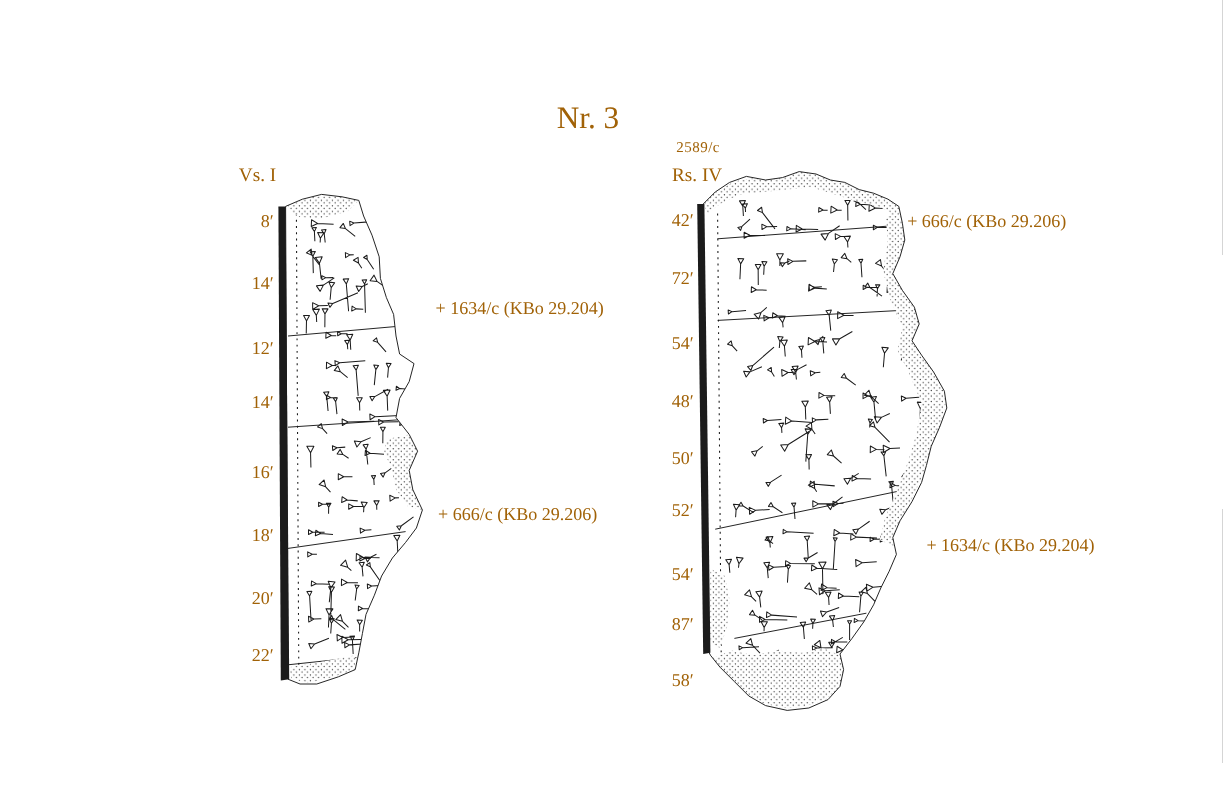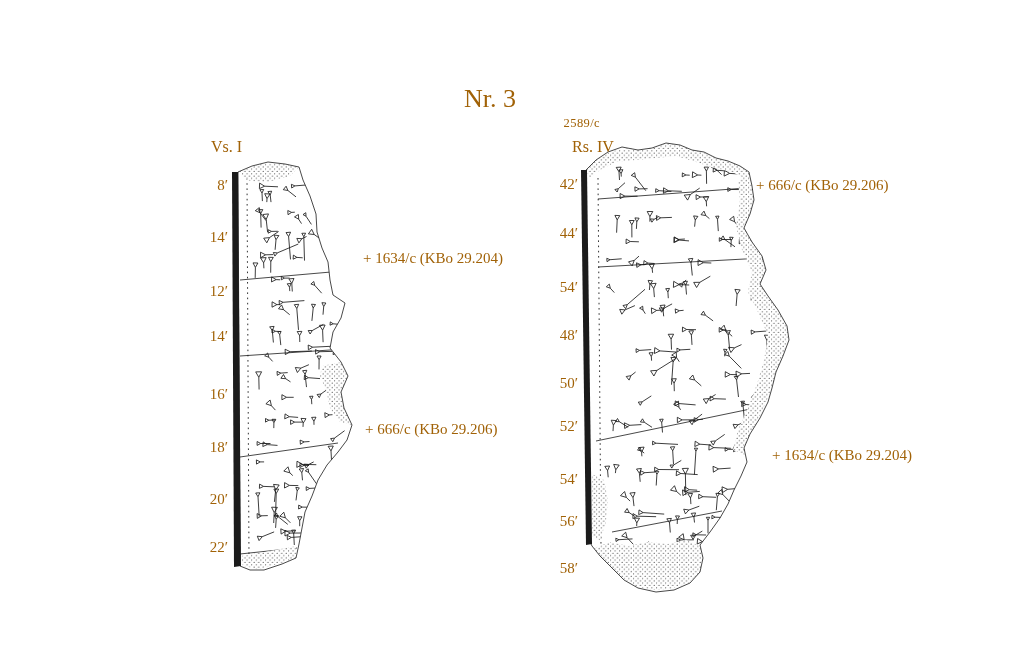--- a/index.html
+++ b/index.html
@@ -4,21 +4,21 @@
 <style>
   html,body{margin:0;padding:0;background:#888;}
   .page{
     position:relative;width:1019px;height:661px;background:#ffffff;
     font-family:"Liberation Serif","DejaVu Serif",serif;color:#a16207;
     overflow:hidden;margin:0 auto;
   }
   .title-block{position:absolute;left:380px;top:85px;width:220px;text-align:center;}
   .plate-title{font-size:26px;line-height:28px;}
   .plate-subtitle{font-size:12.5px;line-height:14px;margin-top:3px;letter-spacing:.4px;text-align:right;}
-  .col-label{position:absolute;font-size:16px;white-space:nowrap;margin-left:12px;}
+  .col-label{position:absolute;font-size:16px;white-space:nowrap;}
   .lnum{position:absolute;width:48px;text-align:right;font-size:15px;line-height:18px;white-space:nowrap;}
   .anno{position:absolute;font-size:15px;line-height:18px;white-space:nowrap;}
   svg.canvas{position:absolute;left:0;top:0;}
 </style>
 </head>
 <body>
 
 <div class="page">
 
   <svg class="canvas" width="1019" height="661" viewBox="0 0 1019 661">
@@ -79,26 +79,26 @@
   <div class="lnum" style="left:180px;top:176px">8′</div>
   <div class="lnum" style="left:180px;top:228px">14′</div>
   <div class="lnum" style="left:180px;top:282px">12′</div>
   <div class="lnum" style="left:180px;top:327px">14′</div>
   <div class="lnum" style="left:180px;top:385px">16′</div>
   <div class="lnum" style="left:180px;top:438px">18′</div>
   <div class="lnum" style="left:180px;top:490px">20′</div>
   <div class="lnum" style="left:180px;top:538px">22′</div>
 
   <div class="lnum" style="left:530px;top:175px">42′</div>
-  <div class="lnum" style="left:530px;top:224px">44′</div>
+  <div class="lnum" style="left:530px;top:224px">72′</div>
   <div class="lnum" style="left:530px;top:278px">54′</div>
   <div class="lnum" style="left:530px;top:326px">48′</div>
   <div class="lnum" style="left:530px;top:374px">50′</div>
   <div class="lnum" style="left:530px;top:417px">52′</div>
   <div class="lnum" style="left:530px;top:470px">54′</div>
-  <div class="lnum" style="left:530px;top:512px">56′</div>
+  <div class="lnum" style="left:530px;top:512px">87′</div>
   <div class="lnum" style="left:530px;top:559px">58′</div>
 
   <div class="anno" style="left:363px;top:249px">+ 1634/c (KBo 29.204)</div>
   <div class="anno" style="left:365px;top:420px">+ 666/c (KBo 29.206)</div>
   <div class="anno" style="left:756px;top:176px">+ 666/c (KBo 29.206)</div>
   <div class="anno" style="left:772px;top:446px">+ 1634/c (KBo 29.204)</div>
 </div>
 
 </body></html>

